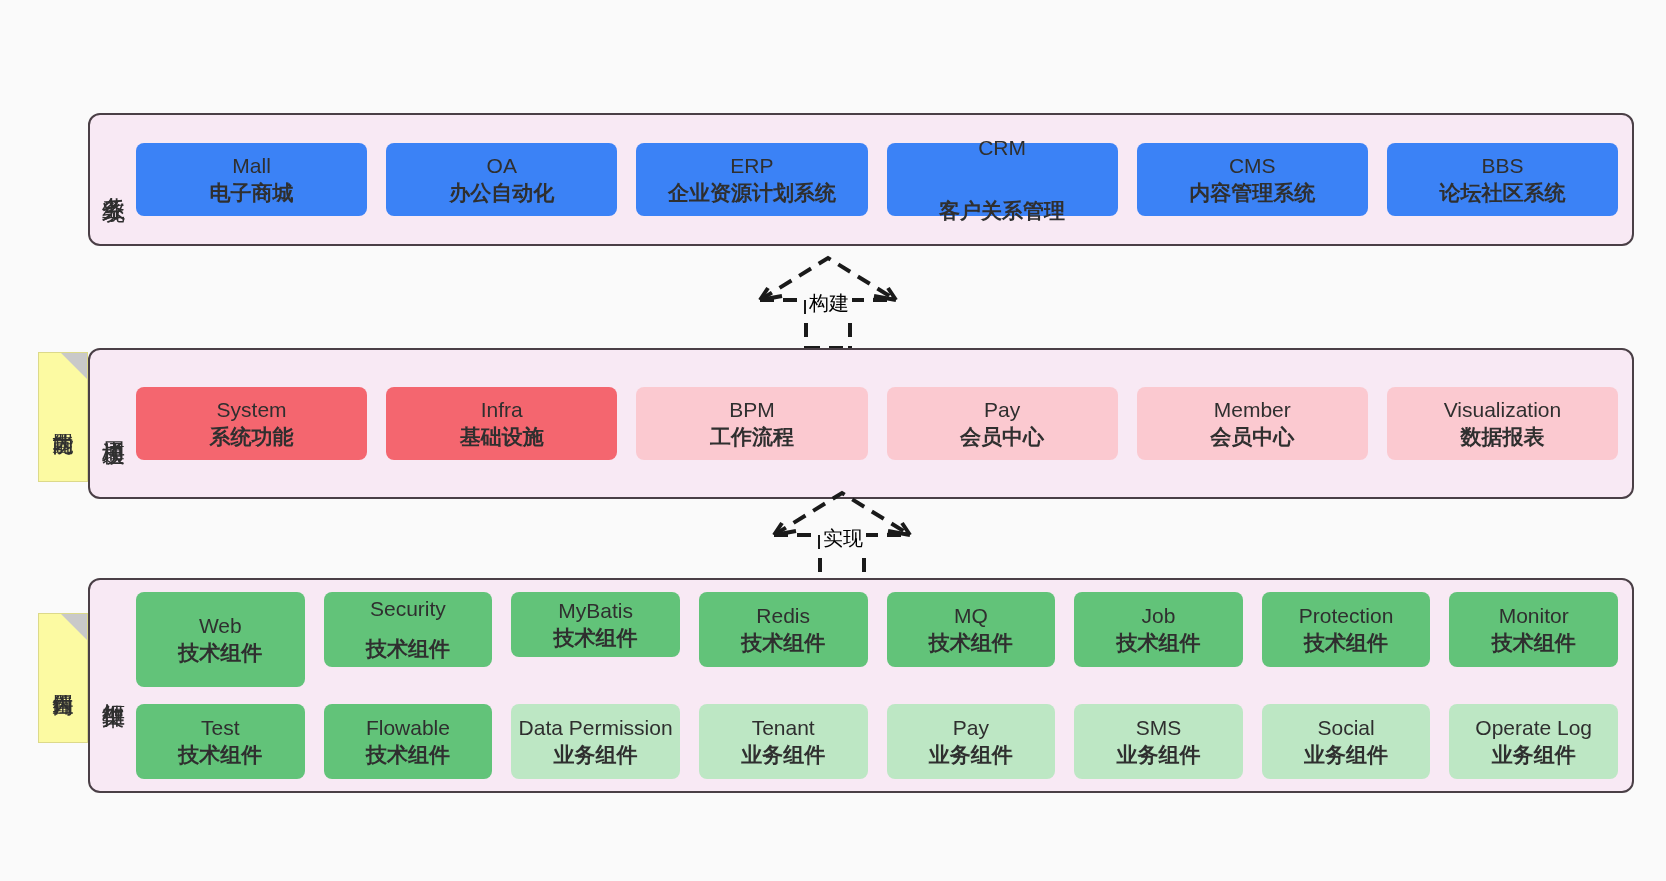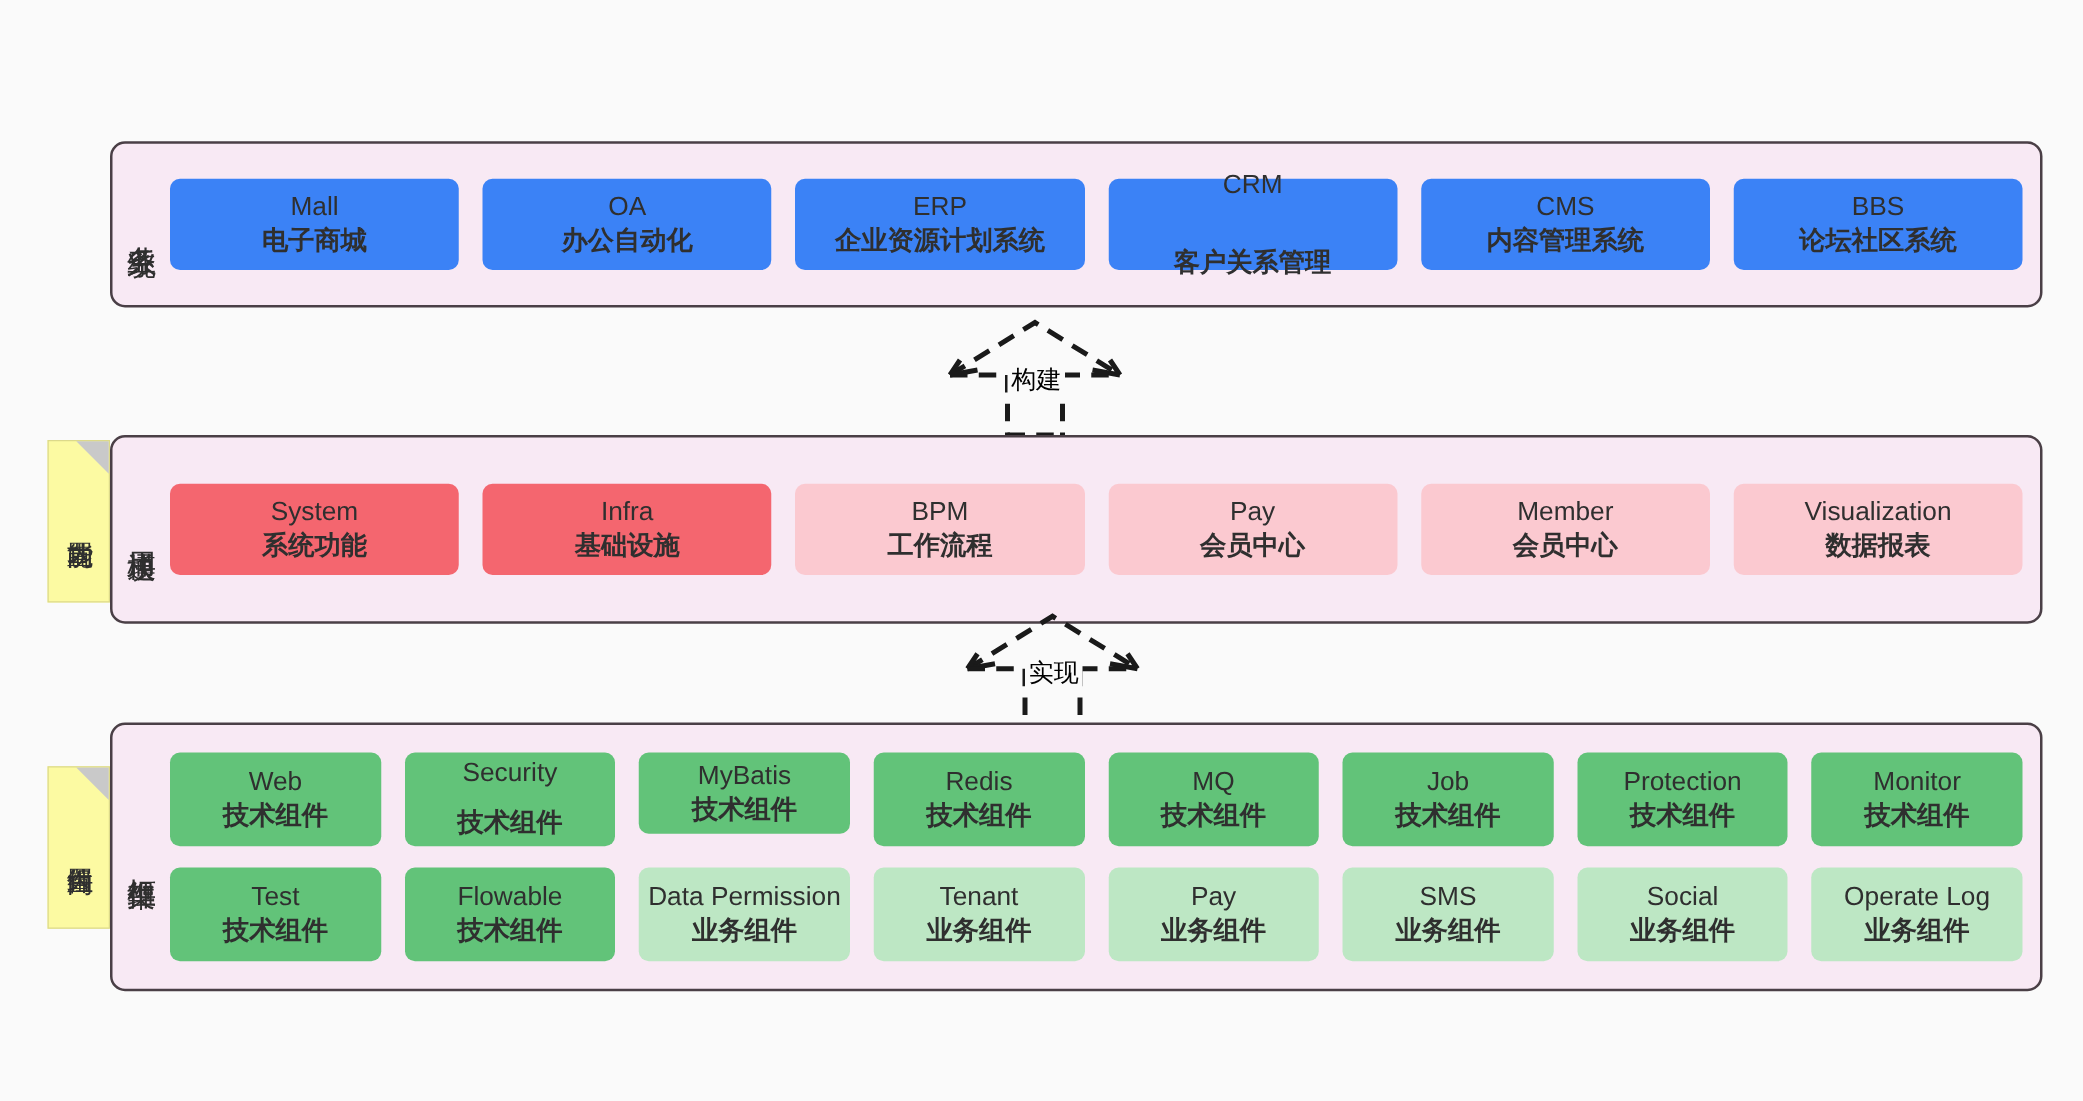--- a/index.html
+++ b/index.html
@@ -244,21 +244,21 @@
 <div class="sticky" style="left:38px; top:613px; width:50px; height:130px;">
   <span class="fold"></span>
   <span>内置组件</span>
 </div>
 
 <div class="layer" id="layer-2" style="left:88px; top:578px; width:1546px; height:215px;">
   <div class="layer-title">框架组件</div>
   <div class="layer-body">
 
     <div class="layer-row">
-      <div class="card c-green" style="height:75px;">
+      <div class="card c-green" style="height:95px;">
         <span class="c-name">Web</span>
         <span class="c-sub">技术组件</span>
       </div>
       <div class="card c-green" style="height:75px;justify-content:space-between;">
         <span class="c-name">Security</span>
         <span class="c-sub">技术组件</span>
       </div>
       <div class="card c-green" style="height:65px;align-items:center;">
         <span class="c-name">MyBatis</span>
         <span class="c-sub">技术组件</span>

